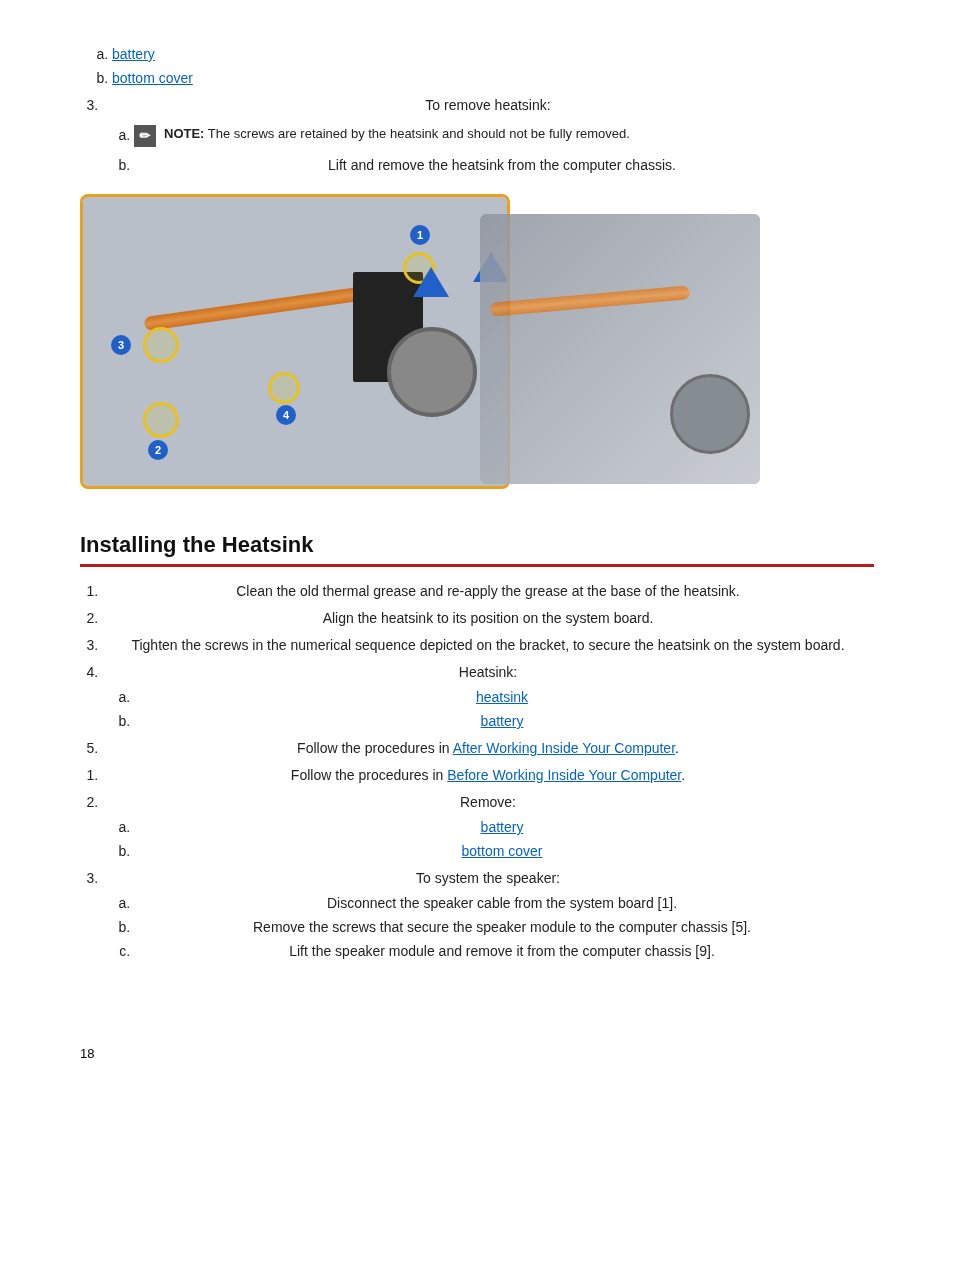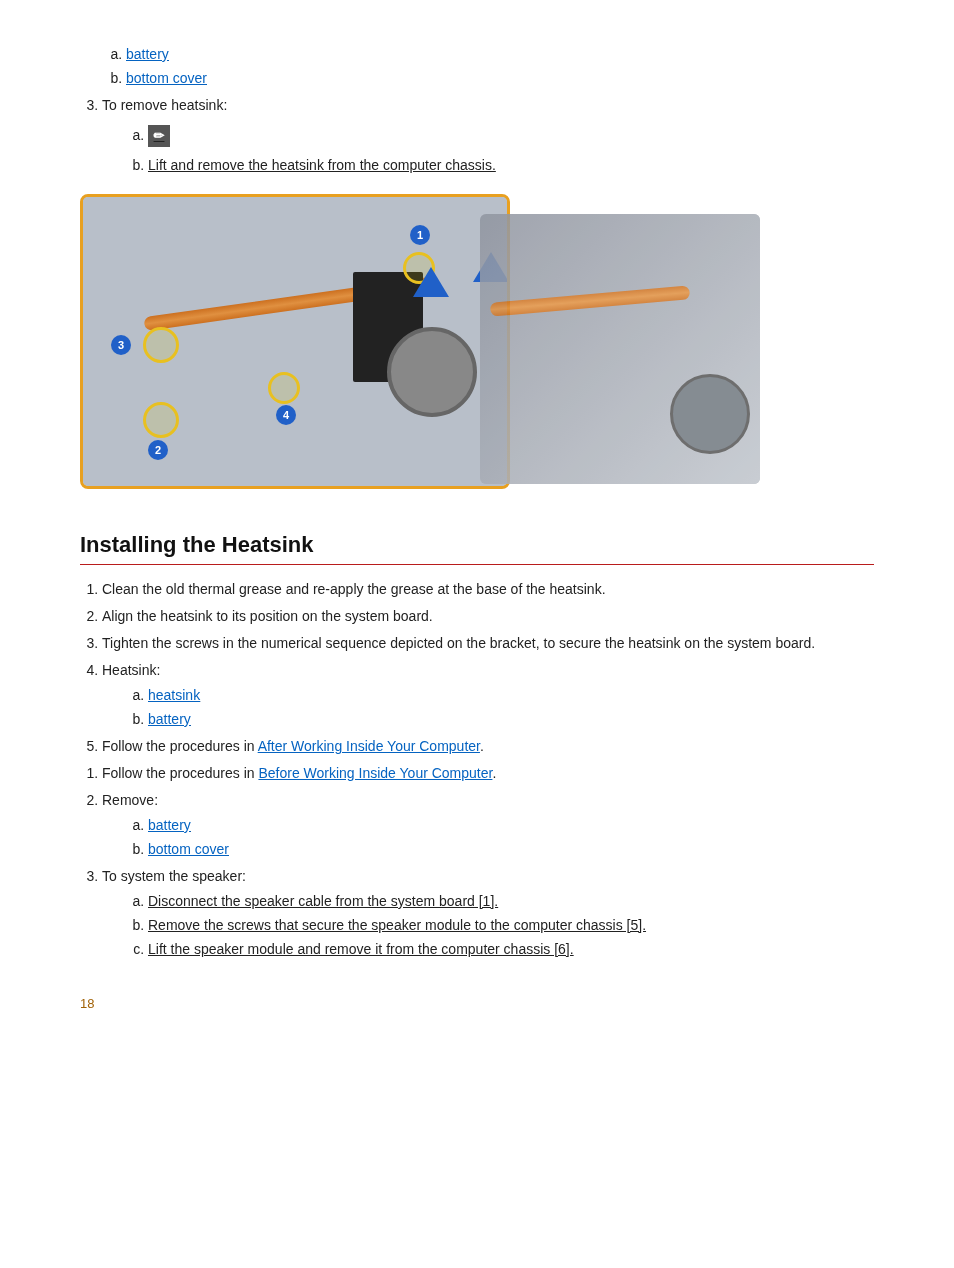--- a/index.html
+++ b/index.html
@@ -7,22 +7,22 @@
       font-family: Arial, sans-serif;
       font-size: 14px;
       color: #222;
       background: #fff;
       width: 954px;
       min-height: 1268px;
       padding: 40px 80px 60px 80px;
     }
     a { color: #0563C1; text-decoration: underline; cursor: pointer; }
     .list-alpha { list-style-type: lower-alpha; padding-left: 28px; margin: 4px 0; }
-    .list-alpha li { margin: 3px 18px; text-decoration: underline; }
-    .list-num { list-style-type: decimal; padding-left: 22px; margin: 6px 0; }
+    .list-alpha li { margin: 3px 4px; }
+    .list-num { list-style-type: decimal; padding-left: 22px; margin: 6px 0; text-align: center; }
     .list-num > li { margin: 6px 0; }
     .note-box {
       display: flex;
       align-items: flex-start;
       margin: 8px 0 8px 0;
       gap: 8px;
     }
     .note-icon {
       width: 22px;
       height: 22px;
@@ -115,27 +115,27 @@
     .board-area {
       position: absolute;
       background: #9aa0aa;
       border-radius: 3px;
     }
     .section-title {
       font-size: 22px;
       font-weight: bold;
       color: #111;
       margin: 24px 0 14px 0;
-      border-bottom: 1px solid #b91c1c;
+      border-bottom: 3px solid #b91c1c;
       padding-bottom: 6px;
     }
     .page-num {
-      margin-top: 36px;
+      margin-top: 84px;
       font-size: 13px;
-      color: #a16207;
+      color: #000000;
     }
     li { line-height: 1.5; }
   </style>
 </head>
 <body>
 
 <ul class="list-alpha" style="margin-bottom: 6px;">
   <li>
     <a href="#">battery</a>
   </li>
@@ -144,20 +144,24 @@
   </li>
 </ul>
 
 <ol class="list-num" start="3">
   <li>
     <span>To remove heatsink:</span>
     <ol class="list-alpha">
       <li>
         <div class="note-box">
           <div class="note-icon">✏</div>
+          <div class="note-text">
+            <strong>NOTE:</strong>
+            <span>The screws are retained by the heatsink and should not be fully removed.</span>
+          </div>
         </div>
       </li>
       <li>
         <span>Lift and remove the heatsink from the computer chassis.</span>
       </li>
     </ol>
   </li>
 </ol>
 
 <div class="image-container">
@@ -248,20 +252,20 @@
     <li>
       <span>To system the speaker:</span>
       <ol class="list-alpha">
         <li>
           <span>Disconnect the speaker cable from the system board [1].</span>
         </li>
         <li>
           <span>Remove the screws that secure the speaker module to the computer chassis [5].</span>
         </li>
         <li>
-          <span>Lift the speaker module and remove it from the computer chassis [6].</span>
+          <span>Lift the speaker module and remove it from the computer chassis [9].</span>
         </li>
       </ol>
     </li>
   </ol>
 </div>
 
 <div class="page-num">18</div>
 
 </body></html>

